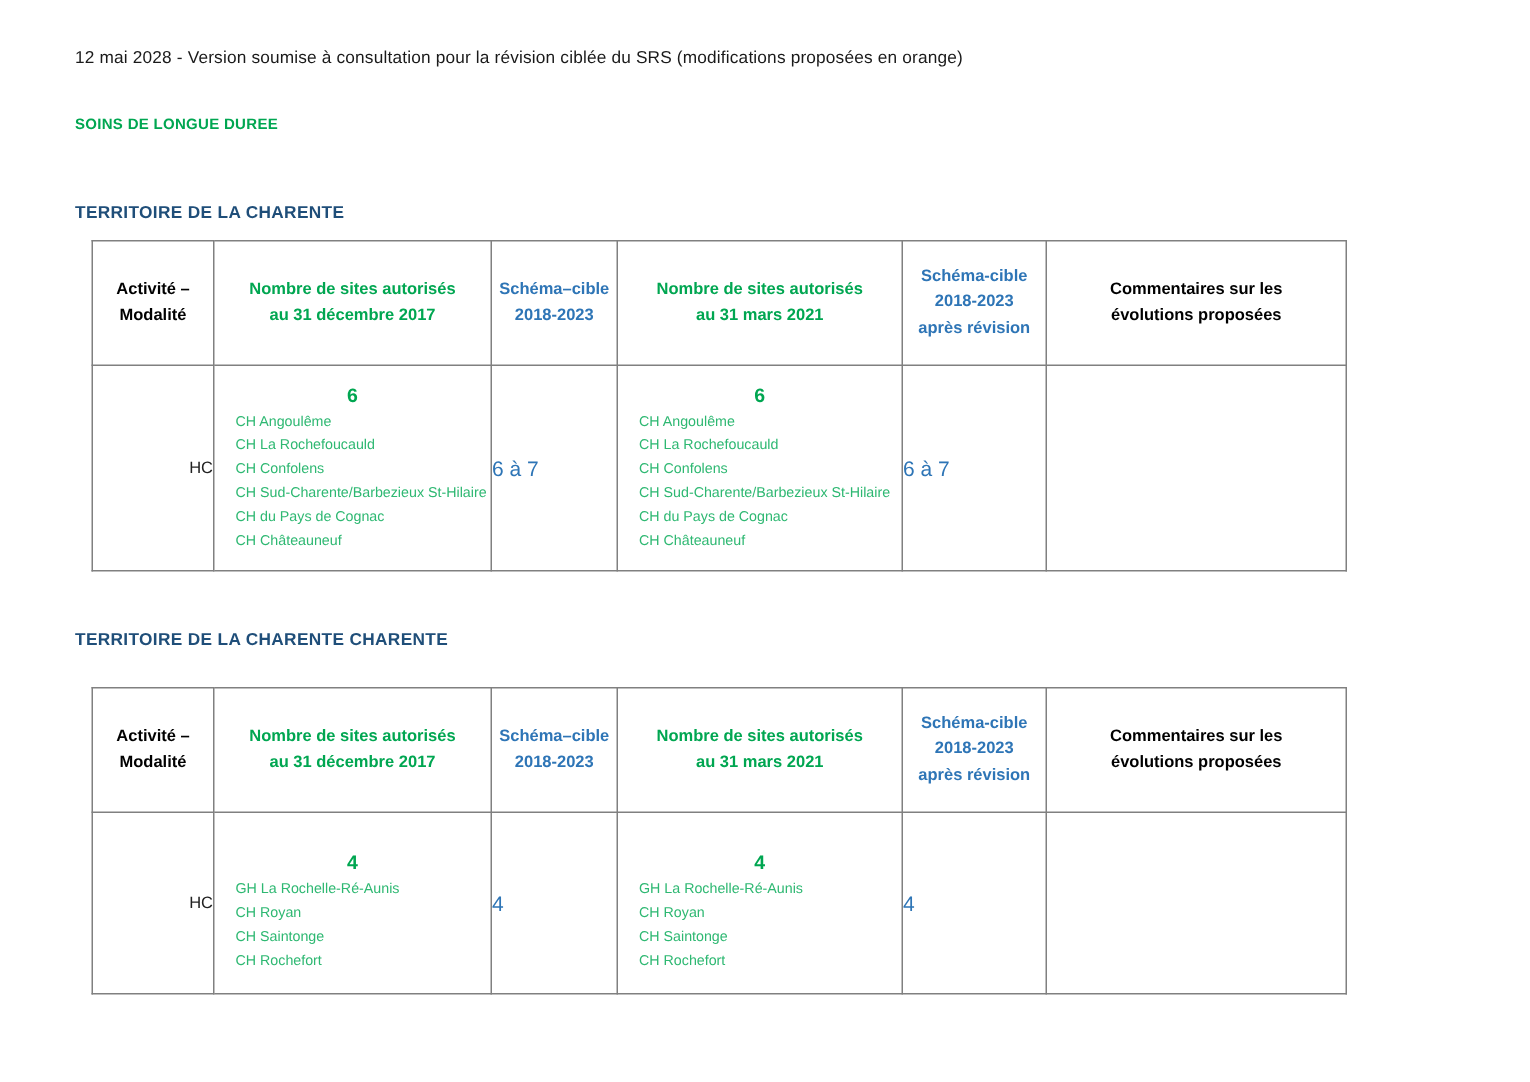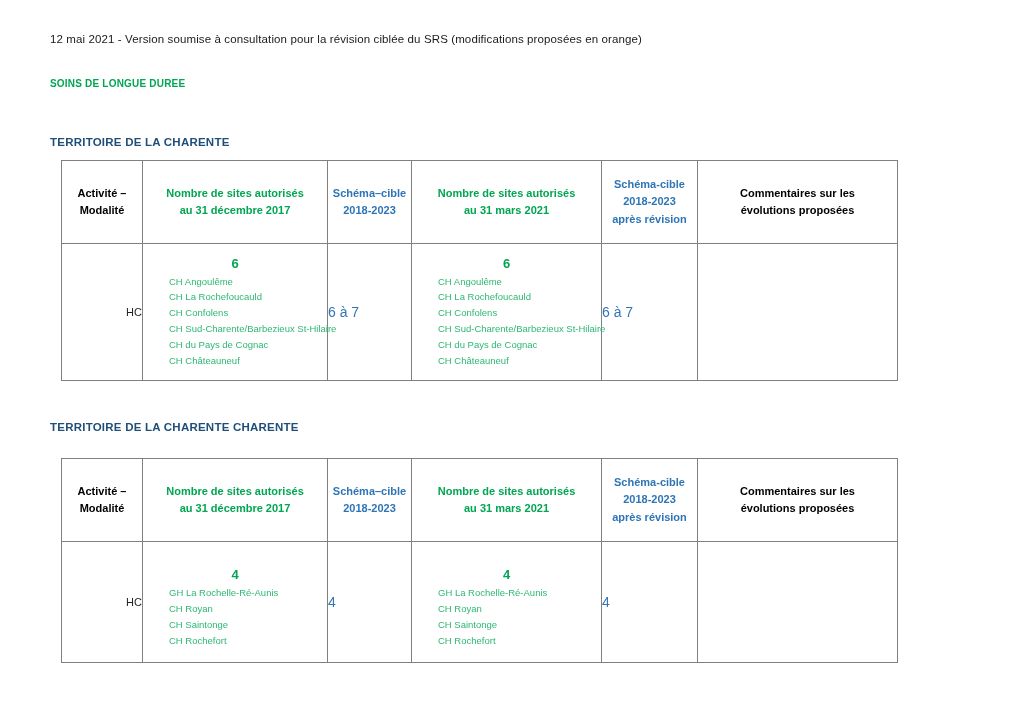--- a/index.html
+++ b/index.html
@@ -139,38 +139,37 @@
   .sites-list {
     list-style: none;
     margin: 0;
     padding: 0 6px 0 14px;
   }
   .sites-list li {
     font-size: 9.5px;
     color: #2eb872;
     line-height: 1.66;
     white-space: nowrap;
-    margin-left: 12px;
   }
 
   .target-cell {
     text-align: left;
     font-size: 14px;
     color: #2e75b6;
   }
   .comments-cell {
     background: #ffffff;
   }
 </style>
 </head>
 <body>
 
 <div class="page">
 
-  <div class="doc-header">12 mai 2021 - Version soumise à consultation pour la révision ciblée du SRS (modifications proposées en orange)</div>
+  <div class="doc-header">12 mai 2028 - Version soumise à consultation pour la révision ciblée du SRS (modifications proposées en orange)</div>
 
   <div class="doc-title">SOINS DE LONGUE DUREE</div>
 
   <div class="territory-title" id="territory-1-title">TERRITOIRE DE LA CHARENTE</div>
 
   <table class="srs-table" id="table-1">
     <colgroup>
       <col class="c1">
         <col class="c2">
         <col class="c3">

